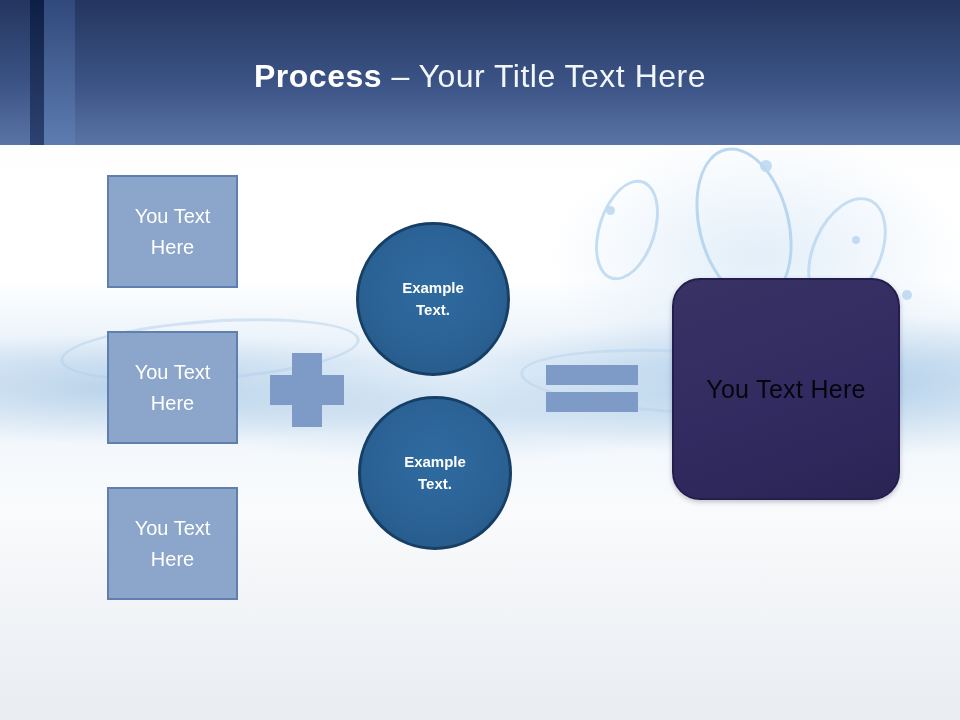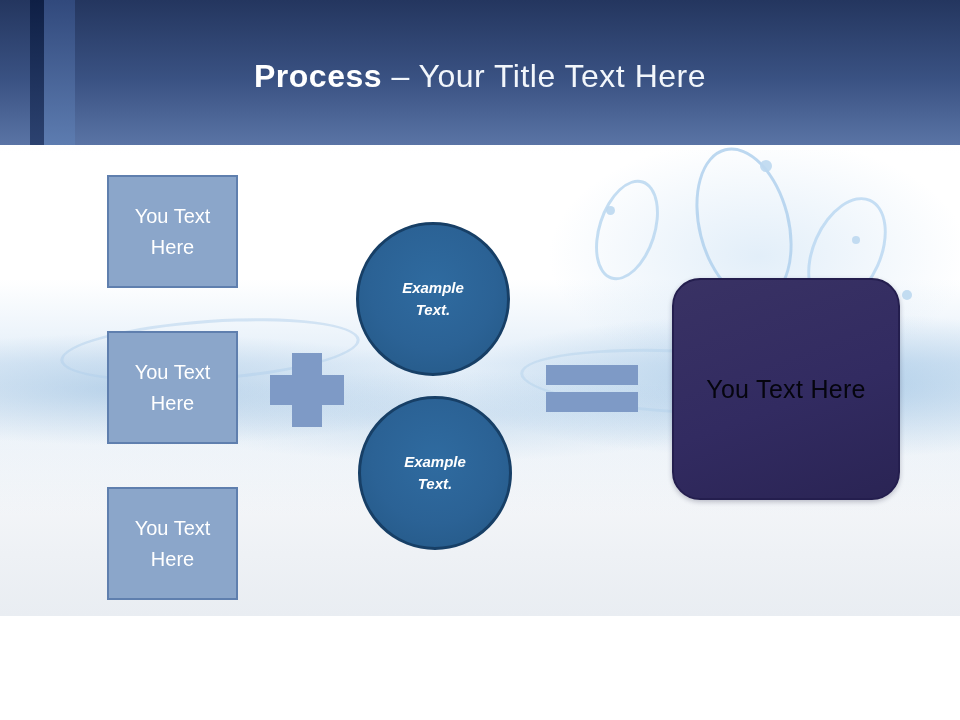--- a/index.html
+++ b/index.html
@@ -1,20 +1,20 @@
 <!DOCTYPE html>
 <html><head>
 <meta charset="utf-8">
 <style>
   * { margin:0; padding:0; box-sizing:border-box; }
   html,body { width:960px; height:720px; }
   body { font-family:"Liberation Sans", sans-serif; overflow:hidden; }
 
   .slide {
-    position:relative; width:960px; height:616px; overflow:hidden;
+    position:relative; width:960px; height:720px; overflow:hidden;
     background:linear-gradient(to bottom, #f4f7fa 0%, #ffffff 25%, #ffffff 62%, #eef1f5 90%, #e9edf2 100%);
   }
 
   
   .header {
     position:absolute; left:0; top:0; width:960px; height:145px;
     background:linear-gradient(to bottom, #24365f 0%, #3a5283 55%, #5a74a5 100%);
   }
   .stripe { position:absolute; top:0; height:145px; }
   .stripe-dark  { left:30px; width:14px; background:linear-gradient(to bottom, #0e1f45 0%, #2c4270 100%); }
@@ -63,21 +63,21 @@
   .plus { position:absolute; left:270px; top:353px; width:74px; height:74px; z-index:2; }
   .plus-h { position:absolute; left:0; top:22px; width:74px; height:30px; background:#7e9ac6; }
   .plus-v { position:absolute; left:22px; top:0; width:30px; height:74px; background:#7e9ac6; }
 
   
   .circle {
     position:absolute; width:154px; height:154px; border-radius:50%; z-index:2;
     background:radial-gradient(circle at 50% 42%, #2f6ba0 0%, #2b6295 55%, #235784 100%);
     border:3px solid #173f66;
     display:flex; align-items:center; justify-content:center; text-align:center;
-    color:#ffffff; font-size:15px; font-weight:700; font-style:italic; line-height:1.5;
+    color:#ffffff; font-size:15px; font-weight:700; line-height:1.5;
     padding:0 30px;
   }
   .circle-1 { left:356px; top:222px; }
   .circle-2 { left:358px; top:396px; }
 
   
   .equals { position:absolute; left:546px; top:365px; width:92px; height:47px; z-index:2; }
   .equals-bar { position:absolute; left:0; width:92px; height:20px; background:#7e9ac6; }
   .equals-bar.bar-top { top:0; }
   .equals-bar.bar-bottom { top:27px; }

